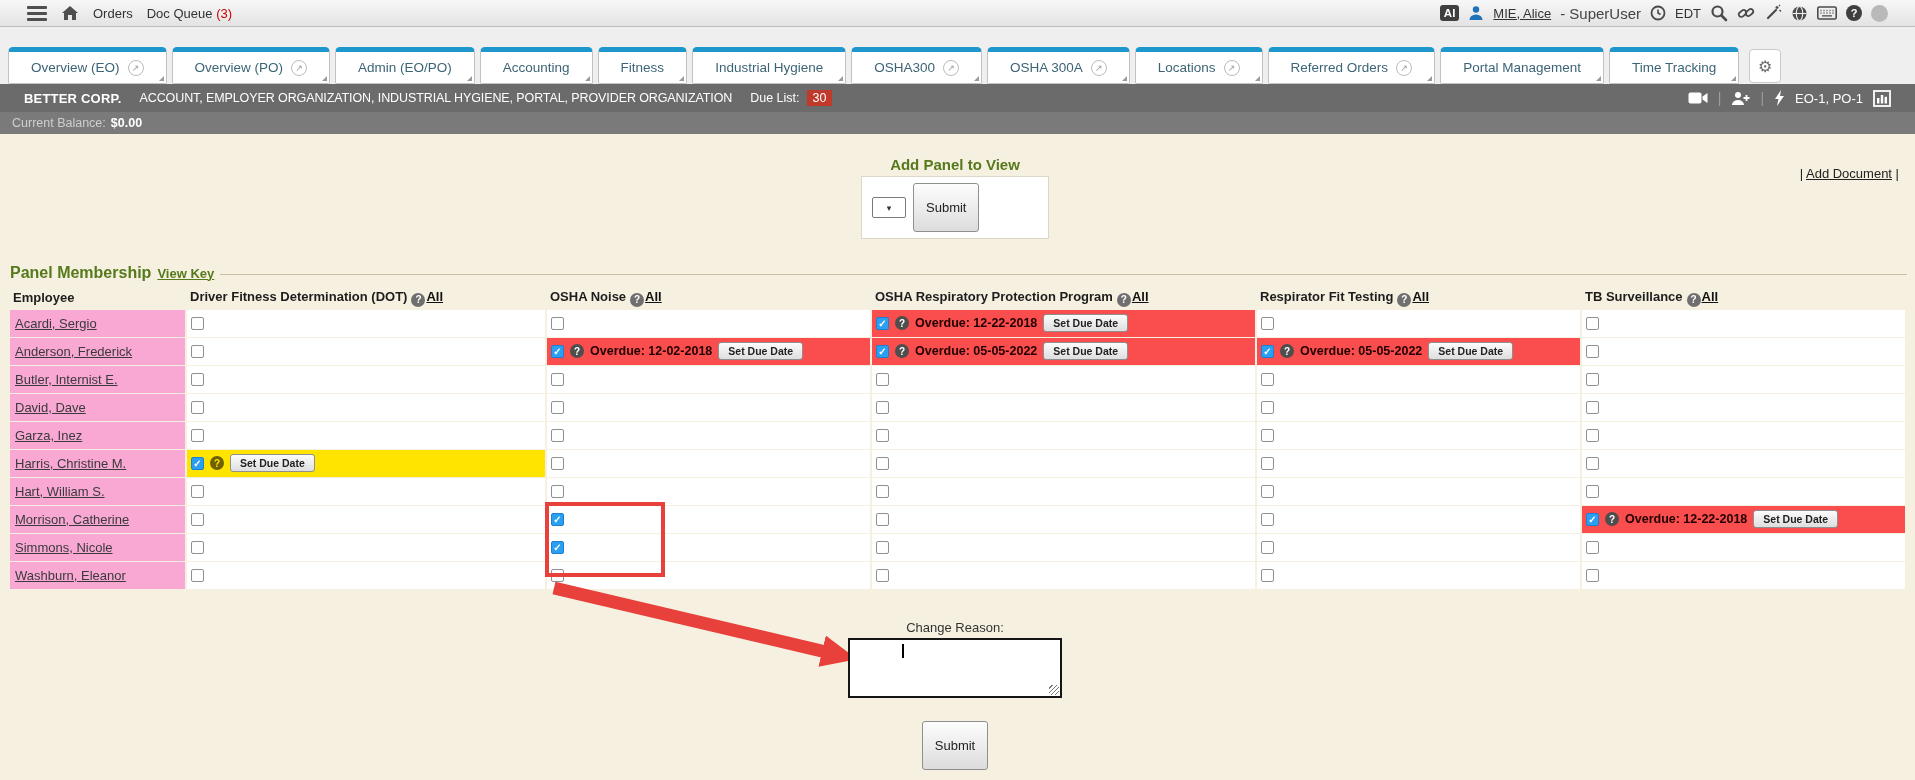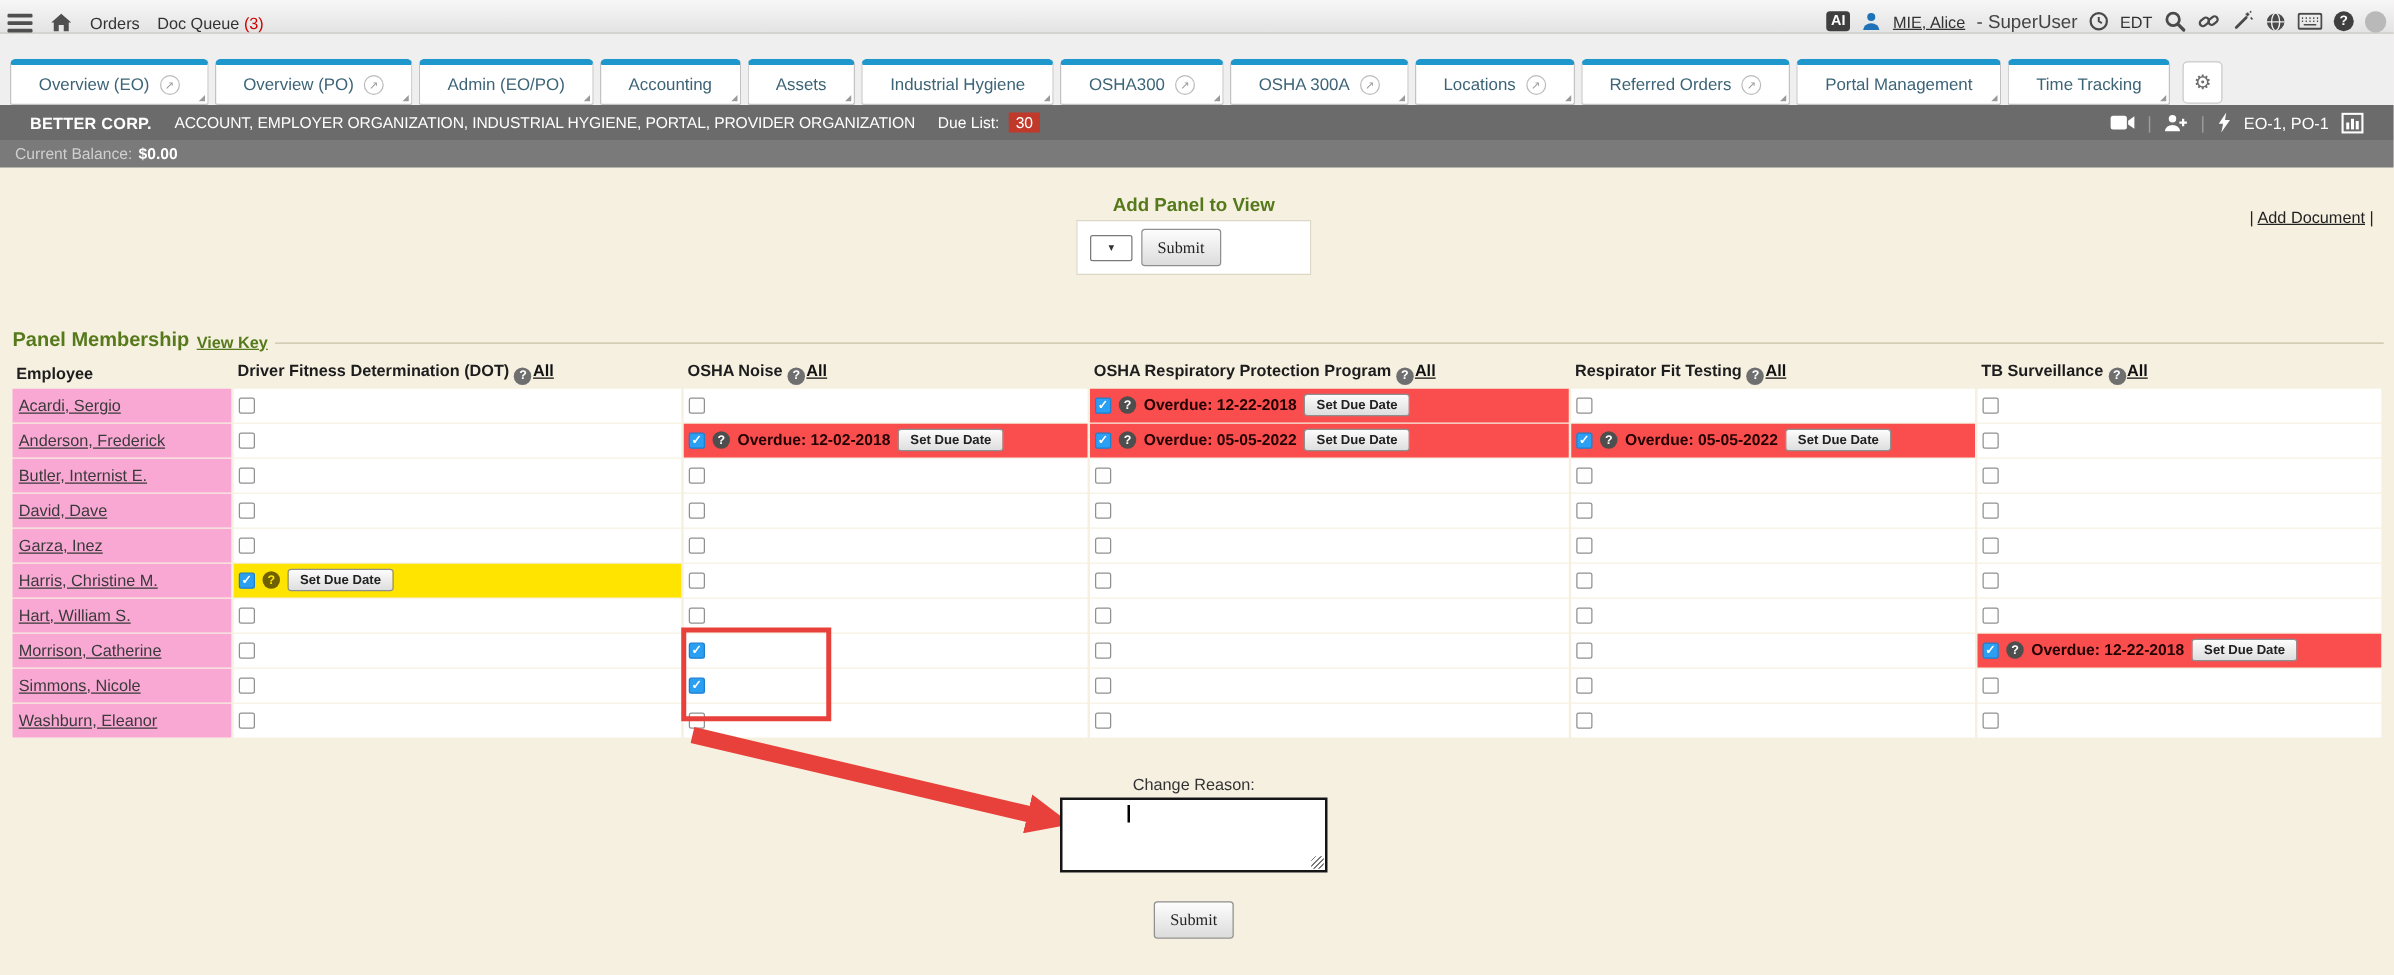--- a/index.html
+++ b/index.html
@@ -8,22 +8,22 @@
     width:1915px; height:780px; overflow:hidden;
     font-family:"Liberation Sans", sans-serif;
     background:#f6f0e1;
     --blue:#1e97cc; --green:#55791b; --red:#fa4d4d; --yellow:#ffe400;
     --ann:#e8403a; --cbblue:#2b9ff2;
   }
   a { text-decoration:underline; cursor:pointer; }
 
   
   #topbar { height:27px; background:linear-gradient(#f7f7f7,#e3e3e3);
-    border-bottom:1px solid #bdbdbd; display:flex; align-items:flex-end;
-    padding:0 6px; gap:14px; }
+    border-bottom:1px solid #bdbdbd; display:flex; align-items:center;
+    padding:0 27px; gap:14px; }
   .hamburger { width:20px; display:flex; flex-direction:column; gap:3px; cursor:pointer; }
   .hamburger span { height:3px; background:#4f4f4f; border-radius:1px; }
   .menu-label { font-size:13px; color:#333; cursor:pointer; }
   .dq-count { color:#c00; }
   #topbar-right { margin-left:auto; display:flex; align-items:center; gap:9px; }
   .ai-badge { background:#3f3f3f; color:#fff; font-weight:bold; font-size:11.5px;
     padding:2px 4px; border-radius:3px; }
   .username { font-size:13px; color:#333;text-decoration:underline; }
   .role { font-size:15px; color:#444; }
   .tz { font-size:13px; color:#333; }
@@ -65,23 +65,23 @@
   .adddoc { position:absolute; top:32px; right:16px; font-size:13px; color:#222; }
   .adddoc a { color:#222; }
 
   #addpanel-wrap { position:absolute; left:810px; top:22px; width:290px; text-align:center; }
   .ap-title { font-size:15px; font-weight:bold; color:var(--green); margin-bottom:3px; }
   .ap-box { display:inline-flex; align-items:center; gap:7px; background:#fff;
     border:1px solid #ddd7c7; padding:6px 10px; min-width:188px; justify-content:flex-start; }
   .fake-select { width:34px; height:21px; background:#fff; border:1px solid #7a7a7a;
     border-radius:2px; display:inline-flex; align-items:center; justify-content:center;
     font-size:9px; color:#333; cursor:pointer; }
-  .btn { font-size:13px; padding:6px 12px; background:linear-gradient(#fdfdfd,#dcdcdc);
+  .btn { font-size:13px; padding:16px 12px; background:linear-gradient(#fdfdfd,#dcdcdc);
     border:1px solid #8f8f8f; border-radius:3px; color:#222; cursor:pointer;
-    font-family:Liberation Serif, serif;text-align:center; }
+    font-family:Liberation Sans, sans-serif;text-align:center; }
 
   #pm-head { position:absolute; left:10px; top:130px; right:8px; display:flex;
     align-items:center; gap:6px; }
   .pm-title { font-size:16px; font-weight:bold; color:var(--green); white-space:nowrap; }
   .viewkey { font-size:13px; font-weight:bold; color:var(--green); white-space:nowrap; }
   .pm-line { flex:1; border-top:1px solid #c8bfa5; margin-top:3px; }
 
   table#pm { position:absolute; left:8px; top:152px; border-collapse:separate;
     border-spacing:2px 1px; table-layout:fixed; width:1899px; }
   th { font-size:13px; color:#1d1d1d; text-align:left; padding:2px 3px; height:18px;
@@ -205,21 +205,21 @@
         <span>Overview (PO)</span>
         <span class="ext">↗</span>
       </div>
       <div class="tab">
         <span>Admin (EO/PO)</span>
       </div>
       <div class="tab">
         <span>Accounting</span>
       </div>
       <div class="tab">
-        <span>Assets</span>
+        <span>Fitness</span>
       </div>
       <div class="tab">
         <span>Industrial Hygiene</span>
       </div>
       <div class="tab">
         <span>OSHA300</span>
         <span class="ext">↗</span>
       </div>
       <div class="tab">
         <span>OSHA 300A</span>

